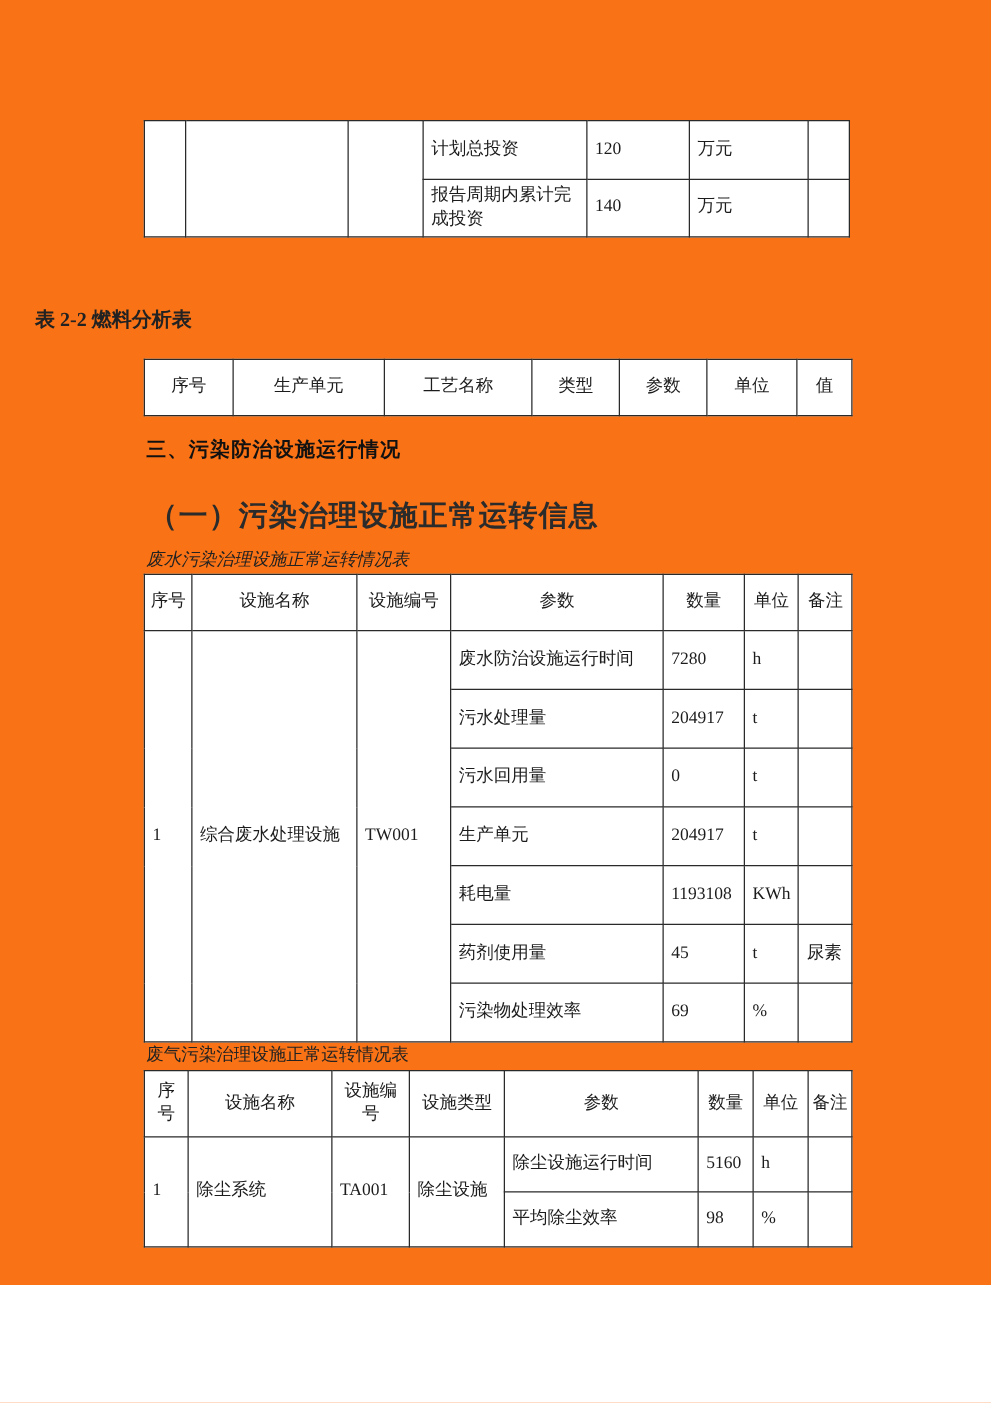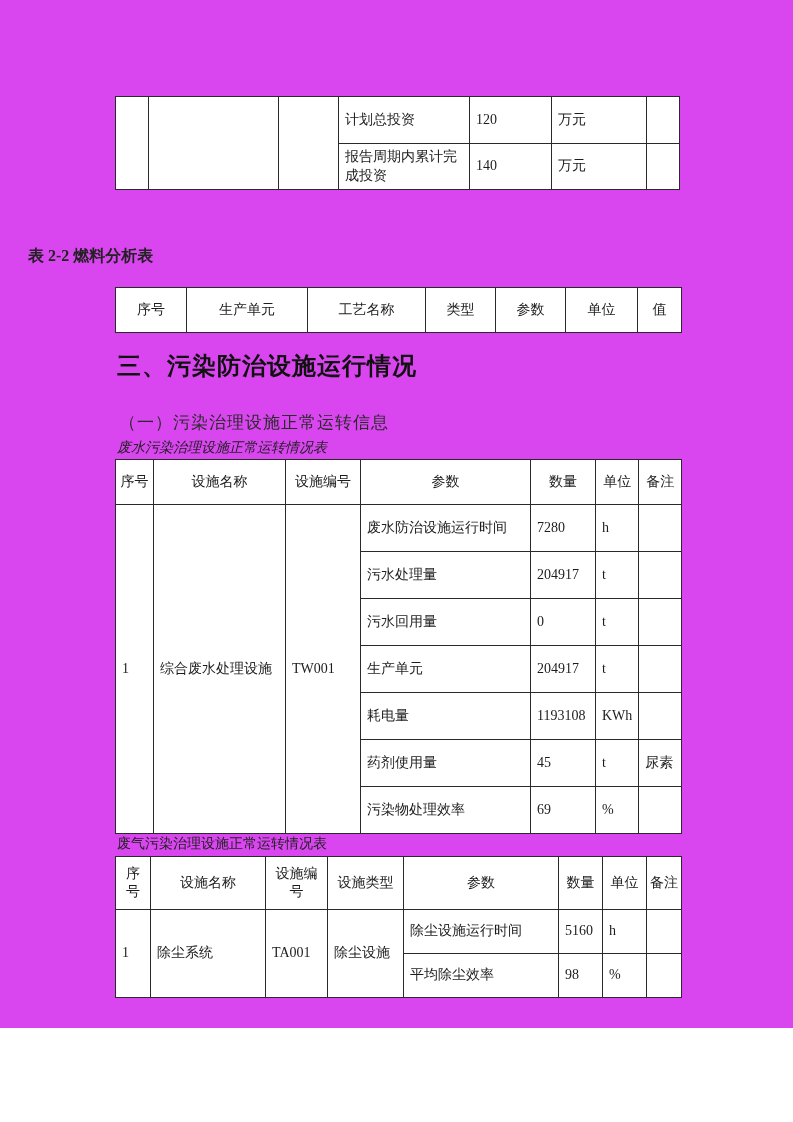--- a/index.html
+++ b/index.html
@@ -2,45 +2,45 @@
 <html><head>
 <meta charset="utf-8">
 <style>
   * { margin:0; padding:0; box-sizing:border-box; }
   html,body { background:#ffffff; }
   body {
     width:793px; height:1122px;
     font-family:"Liberation Serif","DejaVu Serif",serif;
     color:#1c1c1c;
   }
-  .page { position:relative; width:793px; height:1028px; background:#d946ef; overflow:hidden; }
+  .page { position:relative; width:793px; height:1028px; background:#f97316; overflow:hidden; }
 
   table { border-collapse:collapse; table-layout:fixed; position:absolute; background:#fff; }
   td, th {
     border:1px solid #2a2a2a;
     font-size:14px; font-weight:normal;
     vertical-align:middle; overflow:hidden;
     line-height:1.3;
   }
   .cl { text-align:left;  padding:3px 6px; }   
   .cc { text-align:center; padding:3px 2px; }  
   .cc-pad { text-align:center; padding:3px 6px; } 
 
   .doc-title {
     position:absolute; top:246px; left:0; width:793px;
     text-align:left; font-size:16px; font-weight:bold; color:#222;margin-left:28px;
   }
   .sec-heading {
     position:absolute; top:350px; left:117px;
     font-family:"DejaVu Sans","Liberation Sans",sans-serif;
-    font-size:24px; font-weight:bold; color:#111; letter-spacing:1px;
+    font-size:16px; font-weight:bold; color:#111; letter-spacing:1px;
   }
   .sub-heading {
-    position:absolute; top:411px; left:119px;
-    font-size:17px; color:#2b2b2b; letter-spacing:1px;
+    position:absolute; top:397px; left:119px;
+    font-size:23px; color:#2b2b2b; letter-spacing:1px;font-weight:bold;
   }
   .tbl-caption {
     position:absolute; left:117px;
     font-size:14px; color:#222;
   }
 </style>
 </head>
 <body>
 
 <div class="page">

